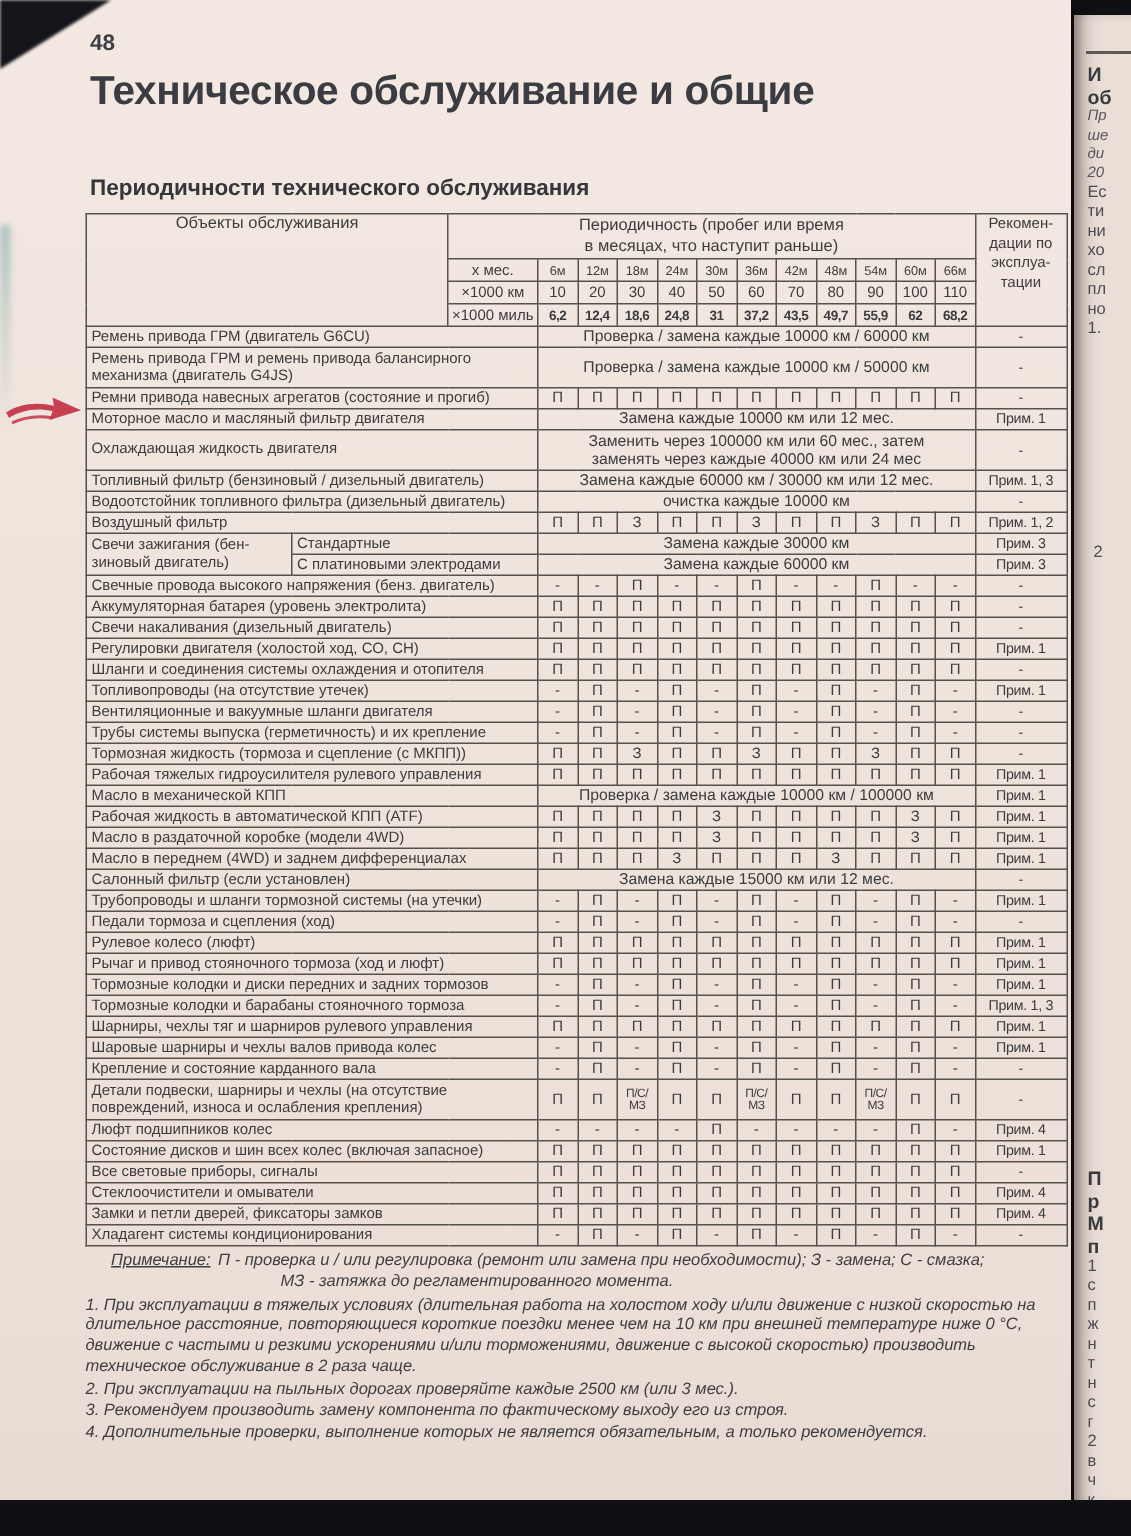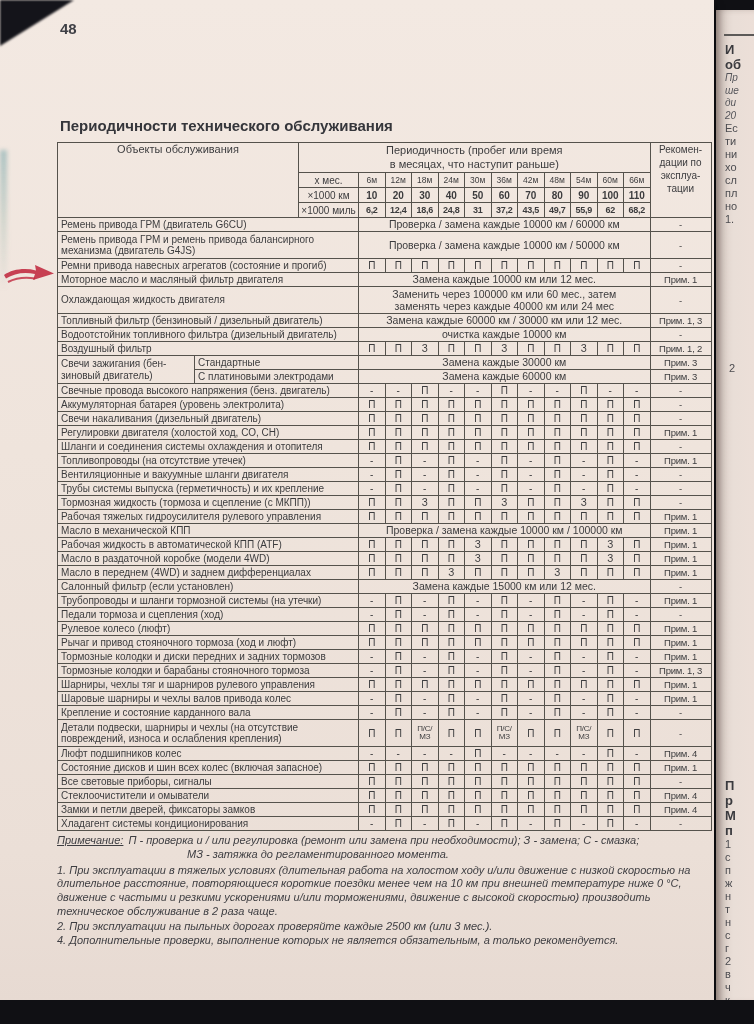--- a/index.html
+++ b/index.html
@@ -21,33 +21,33 @@
   .mtable{border-collapse:collapse;table-layout:fixed;width:654px;color:#3c3c3e;}
   .mtable td,.mtable th{border:1px solid #55524c;padding:0 2px;overflow:hidden;}
   thead tr.hr1{height:30px;} thead tr.hr2{height:15px;}
   .obj-h{font-weight:normal;font-size:11px;vertical-align:top;text-align:center;padding-top:3px;}
   .per-h{font-weight:normal;font-size:11px;white-space:pre-line;text-align:center;line-height:1.25;}
   .rec-h{font-weight:normal;font-size:10px;white-space:pre-line;line-height:1.3;text-align:center;
          vertical-align:top;padding-top:3px;}
   .lbl{font-size:10px;text-align:center;padding-left:4px;}
   .hcell{text-align:center;}
   .hcell.months{font-size:8.5px;}
-  .hcell.km{font-size:10px;font-weight:bold;}
+  .hcell.km{font-size:10px;font-weight:normal;}
   .hcell.miles{font-size:9px;font-weight:bold;letter-spacing:-.3px;}
   tbody tr{height:14px;} tbody tr.tall{height:27px;}
   tbody td.name{font-size:10px;text-align:left;padding:0 3px;line-height:1.12;white-space:pre-line;}
   tbody td.spark{vertical-align:middle;}
   tbody td.subname{font-size:10px;text-align:left;padding:0 3px;}
   tbody td.span-cell{font-size:10.5px;text-align:center;white-space:pre-line;line-height:1.15;}
   tbody td.icell{font-size:10px;text-align:center;}
   tbody td.icell.multi{font-size:8px;line-height:1.05;white-space:pre-line;letter-spacing:-.3px;}
   tbody td.note{font-size:9.5px;text-align:center;letter-spacing:-.2px;}
   .footnotes{margin-top:3px;width:654px;font-style:italic;font-size:11px;line-height:1.25;color:#3e3e42;}
   .fn-legend{padding-left:130px;text-indent:-130px;margin-bottom:2px;}
-  .fn-label{text-decoration:underline;margin-right:5px;}
+  .fn-label{text-decoration:underline;margin-right:5px;margin-left:17px;}
   .fn-text{white-space:pre-line;}
   .fn-item{margin-top:1px;}
   .red-arrow{position:absolute;left:2px;top:258px;}
   .page-next{position:absolute;left:716px;top:10px;width:38px;height:993px;
     background:linear-gradient(90deg,#d6c9c2 0%,#e9ded7 45%,#ecdfd8 100%);
     box-shadow:inset 7px 0 9px -4px rgba(55,38,32,.55);}
   .np-rule{position:absolute;top:24px;left:8px;right:0;height:2px;background:#5c5a58;}
   .np-top{position:absolute;top:32px;left:9px;}
   .np-mid{position:absolute;top:352px;left:13px;}
   .np-bottom{position:absolute;top:768px;left:9px;}
@@ -59,21 +59,21 @@
 </style>
 </head>
 <body>
 
 <div class="stage">
   <div class="page-main">
     <div class="corner-dark"></div>
     <div class="left-smear"></div>
 
     <div class="page-number">48</div>
-    <h1 class="title"><br></h1>
+    <h1 class="title"><span>Техническое обслуживание и общие</span><br></h1>
     <h2 class="subtitle">Периодичности технического обслуживания</h2>
 
     <svg class="red-arrow" width="56" height="36" viewBox="0 0 56 36">
       <path d="M2 17 C 10 11.5, 22 9.5, 34 12.5 L 33 7 L 52 15.5 L 31 22 L 33 16 C 22 13.5, 12 15.5, 4 20.5 Z" fill="#c0293f" opacity="0.88"></path>
       <path d="M6 24 C 14 20, 24 19, 33 20.5" stroke="#c0293f" stroke-width="2" fill="none" opacity="0.8"></path>
     </svg>
 
     <div class="content">
       <table class="mtable">
         <colgroup>
@@ -670,20 +670,21 @@
             </tr>
           </tbody>
       </table>
 
       <div class="footnotes">
         <div class="fn-legend"><span class="fn-label">Примечание:</span><span class="fn-text">П - проверка и / или регулировка (ремонт или замена при необходимости); З - замена; С - смазка;
 МЗ - затяжка до регламентированного момента.</span></div>
         <div id="fn-items">
             <div class="fn-item">1. При эксплуатации в тяжелых условиях (длительная работа на холостом ходу и/или движение с низкой скоростью на длительное расстояние, повторяющиеся короткие поездки менее чем на 10 км при внешней температуре ниже 0 °С, движение с частыми и резкими ускорениями и/или торможениями, движение с высокой скоростью) производить техническое обслуживание в 2 раза чаще.</div>
             <div class="fn-item">2. При эксплуатации на пыльных дорогах проверяйте каждые 2500 км (или 3 мес.).</div>
+            <div class="fn-item">3. Рекомендуем производить замену компонента по фактическому выходу его из строя.</div>
             <div class="fn-item">4. Дополнительные проверки, выполнение которых не является обязательным, а только рекомендуется.</div>
           </div>
       </div>
     </div>
   </div>
 
   <div class="page-next">
     <div class="np-rule"></div>
     <div class="np-top">
         <div class="frag frag-bold">И</div>

